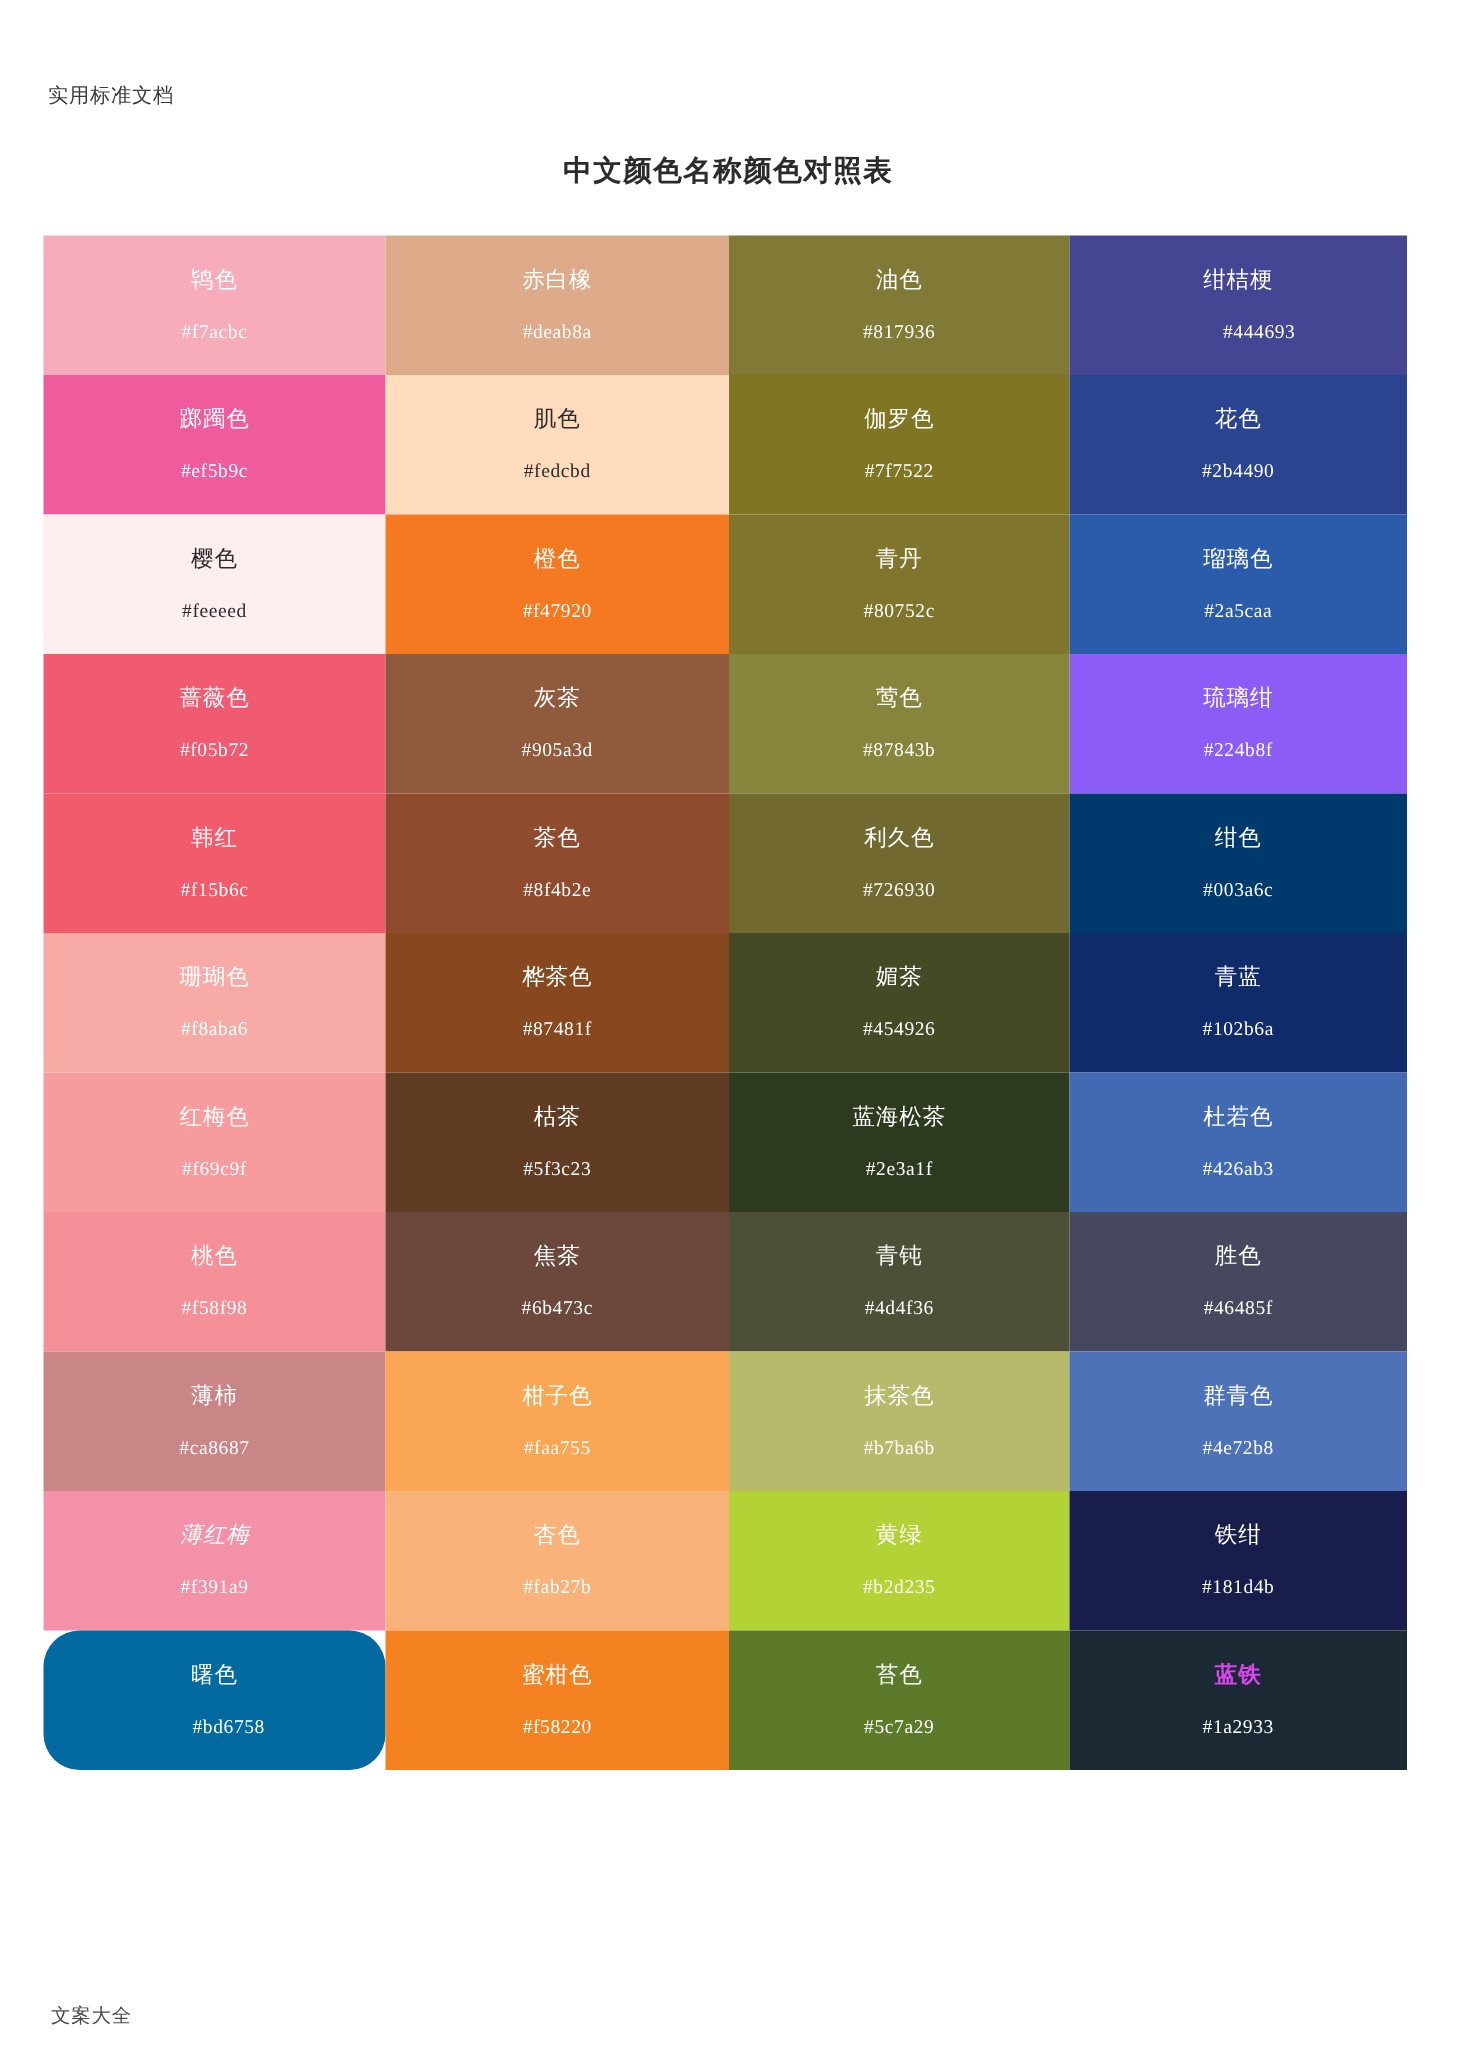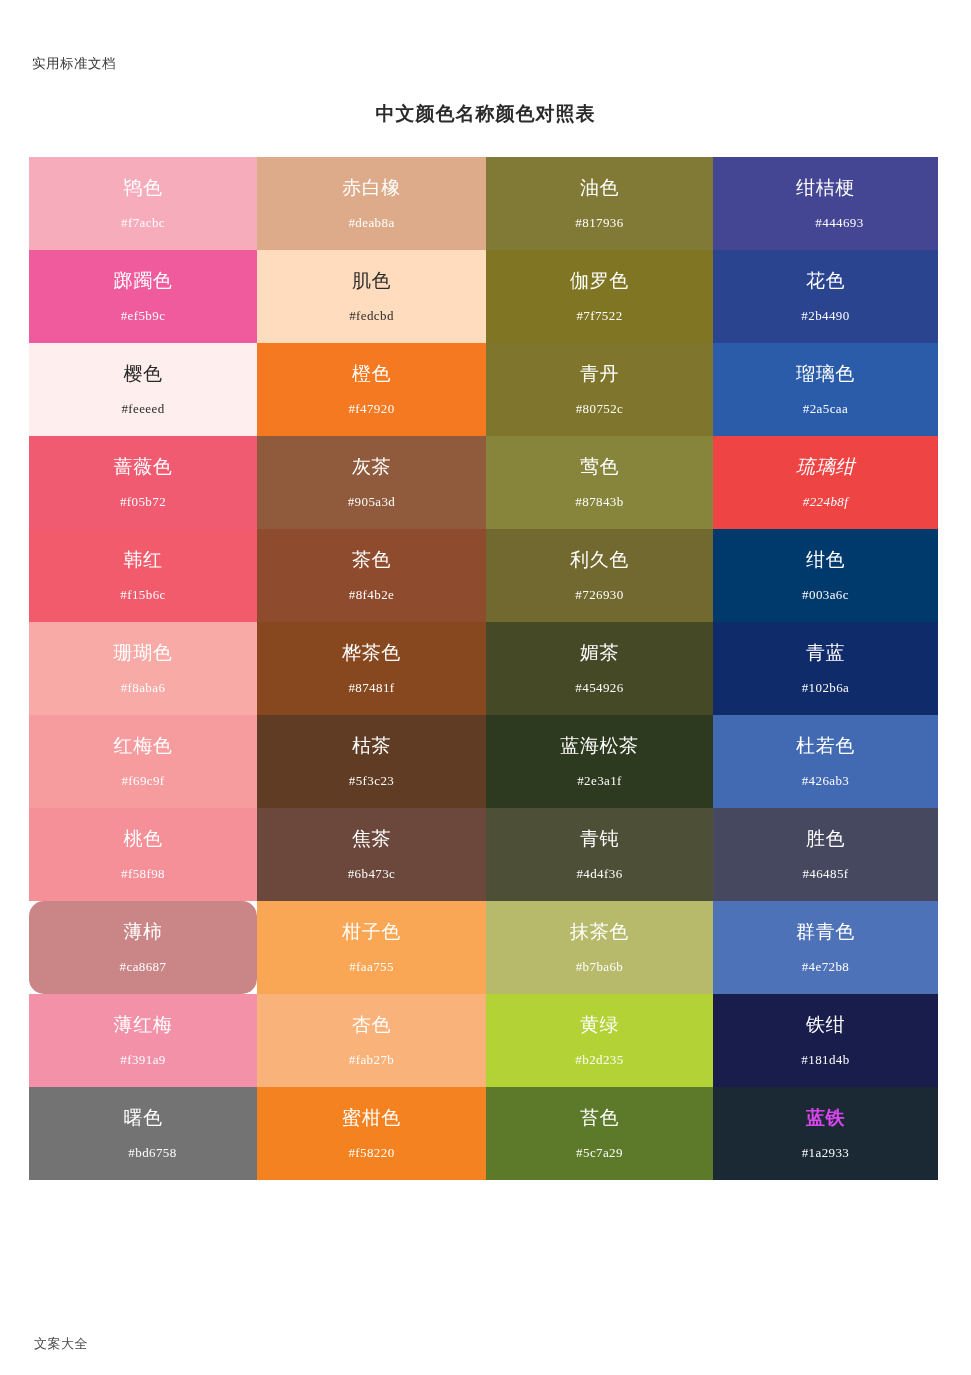--- a/index.html
+++ b/index.html
@@ -72,21 +72,21 @@
   .cell-inner {
     display: flex;
     flex-direction: column;
     align-items: center;
     justify-content: center;
     height: 93px;
     gap: 19px;
   }
 
   .swatch-name {
-    font-size: 19px;
+    font-size: 15px;
     line-height: 1;
     letter-spacing: 0.6px;
     font-family: "Liberation Serif", "DejaVu Serif", serif;
   }
 
   .swatch-hex {
     font-size: 13px;
     line-height: 1;
     letter-spacing: 0.4px;
     font-family: "Liberation Serif", "DejaVu Serif", serif;
@@ -210,21 +210,21 @@
               <div class="swatch-name" style="color: rgb(255, 255, 255);">灰茶</div>
               <div class="swatch-hex" style="color: rgb(255, 255, 255);">#905a3d</div>
             </div>
           </td>
           <td style="background-color: rgb(135, 132, 59);">
             <div class="cell-inner">
               <div class="swatch-name" style="color: rgb(255, 255, 255);">莺色</div>
               <div class="swatch-hex" style="color: rgb(255, 255, 255);">#87843b</div>
             </div>
           </td>
-          <td style="background-color: #ef4444; font-style: italic;">
+          <td style="background-color: #8b5cf6;">
             <div class="cell-inner">
               <div class="swatch-name" style="color: rgb(255, 255, 255);">琉璃绀</div>
               <div class="swatch-hex" style="color: rgb(255, 255, 255);">#224b8f</div>
             </div>
           </td>
         </tr>
         <tr>
           <td style="background-color: rgb(241, 91, 108);">
             <div class="cell-inner">
               <div class="swatch-name" style="color: rgb(255, 255, 255);">韩红</div>
@@ -322,21 +322,21 @@
             </div>
           </td>
           <td style="background-color: rgb(70, 72, 95);">
             <div class="cell-inner">
               <div class="swatch-name" style="color: rgb(255, 255, 255);">胜色</div>
               <div class="swatch-hex" style="color: rgb(255, 255, 255);">#46485f</div>
             </div>
           </td>
         </tr>
         <tr>
-          <td style="background-color: rgb(202, 134, 135); border-radius: 15px;">
+          <td style="background-color: rgb(202, 134, 135);">
             <div class="cell-inner">
               <div class="swatch-name" style="color: rgb(255, 255, 255);">薄柿</div>
               <div class="swatch-hex" style="color: rgb(255, 255, 255);">#ca8687</div>
             </div>
           </td>
           <td style="background-color: rgb(250, 167, 85);">
             <div class="cell-inner">
               <div class="swatch-name" style="color: rgb(255, 255, 255);">柑子色</div>
               <div class="swatch-hex" style="color: rgb(255, 255, 255);">#faa755</div>
             </div>
@@ -350,21 +350,21 @@
           <td style="background-color: rgb(78, 114, 184);">
             <div class="cell-inner">
               <div class="swatch-name" style="color: rgb(255, 255, 255);">群青色</div>
               <div class="swatch-hex" style="color: rgb(255, 255, 255);">#4e72b8</div>
             </div>
           </td>
         </tr>
         <tr>
           <td style="background-color: rgb(243, 145, 169);">
             <div class="cell-inner">
-              <div class="swatch-name" style="color: rgb(255, 255, 255);">薄红梅</div>
+              <div class="swatch-name" style="color: rgb(255, 255, 255); font-style: italic;">薄红梅</div>
               <div class="swatch-hex" style="color: rgb(255, 255, 255);">#f391a9</div>
             </div>
           </td>
           <td style="background-color: rgb(250, 178, 123);">
             <div class="cell-inner">
               <div class="swatch-name" style="color: rgb(255, 255, 255);">杏色</div>
               <div class="swatch-hex" style="color: rgb(255, 255, 255);">#fab27b</div>
             </div>
           </td>
           <td style="background-color: rgb(178, 210, 53);">
@@ -374,21 +374,21 @@
             </div>
           </td>
           <td style="background-color: rgb(24, 29, 75);">
             <div class="cell-inner">
               <div class="swatch-name" style="color: rgb(255, 255, 255);">铁绀</div>
               <div class="swatch-hex" style="color: rgb(255, 255, 255);">#181d4b</div>
             </div>
           </td>
         </tr>
         <tr>
-          <td style="background-color: #737373;">
+          <td style="background-color: #0369a1; border-radius: 24px;">
             <div class="cell-inner">
               <div class="swatch-name" style="color: rgb(255, 255, 255);">曙色</div>
               <div class="swatch-hex" style="color: rgb(255, 255, 255); margin-left: 19px;">#bd6758</div>
             </div>
           </td>
           <td style="background-color: rgb(245, 130, 32);">
             <div class="cell-inner">
               <div class="swatch-name" style="color: rgb(255, 255, 255);">蜜柑色</div>
               <div class="swatch-hex" style="color: rgb(255, 255, 255);">#f58220</div>
             </div>

